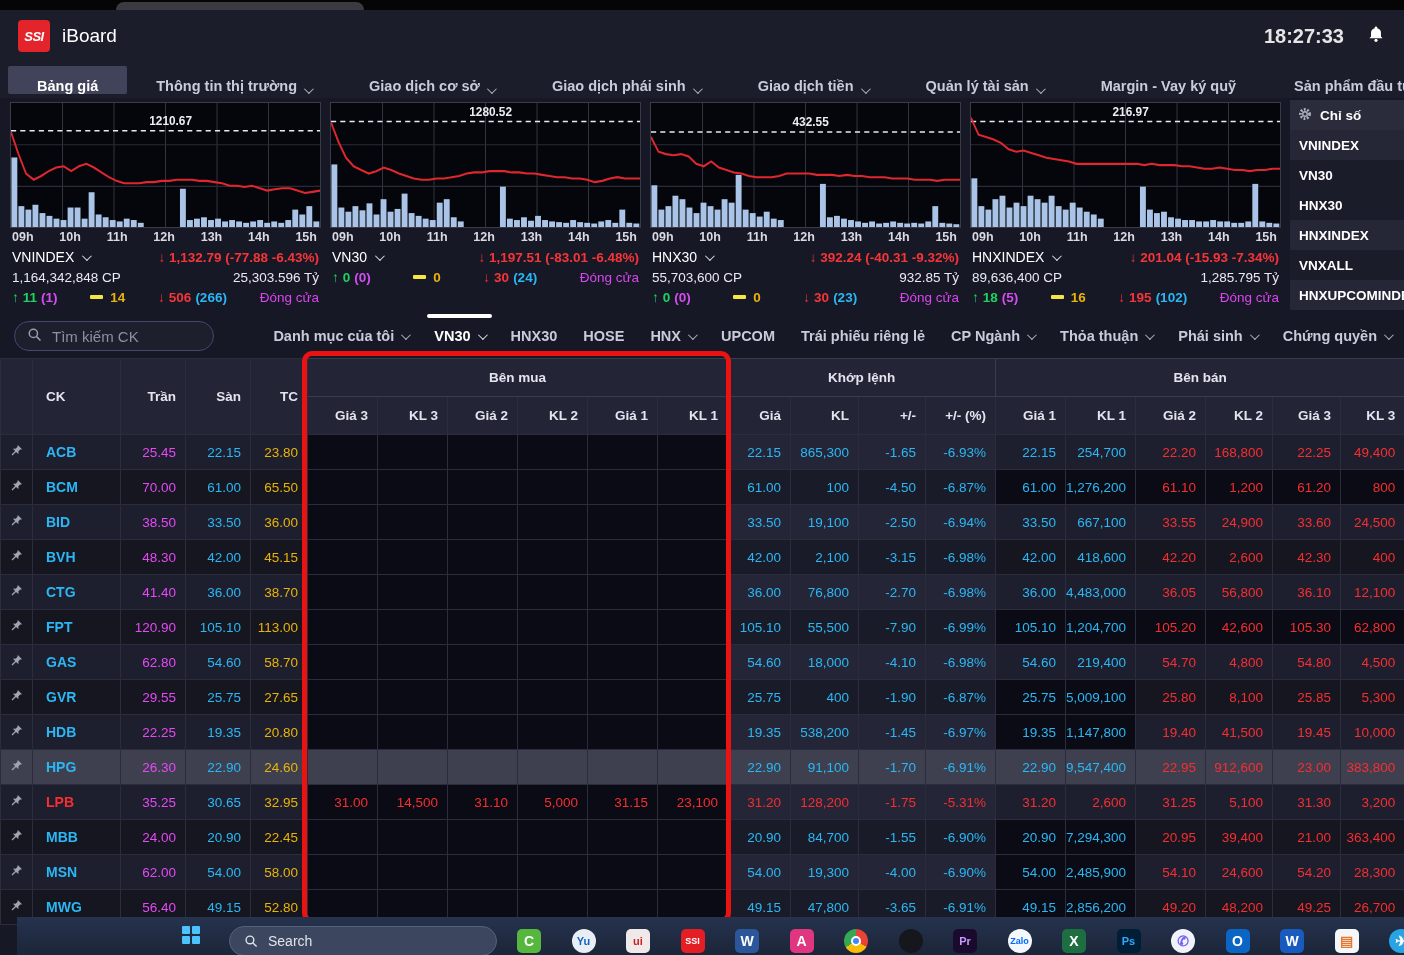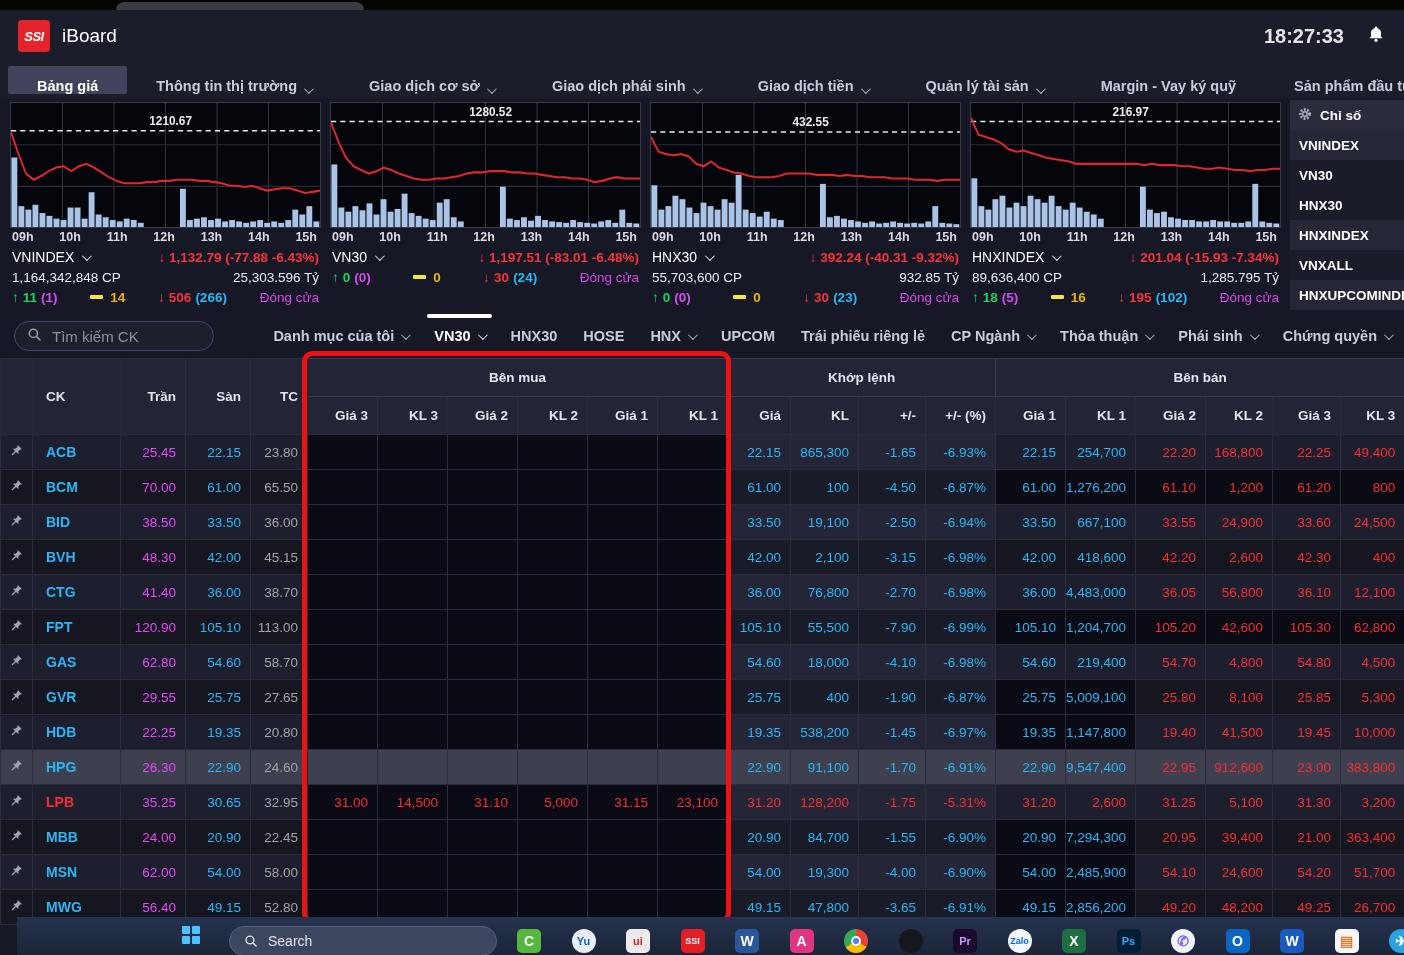--- a/index.html
+++ b/index.html
@@ -66,21 +66,21 @@
   .grid th.g { text-align:center; padding-right:0; border-color:#3a3b4c; }
   .grid th.pin-h { padding:0; }
   .grid th.ck-h { text-align:left; padding-left:13px;margin-top:17px; }
   .grid td { height:35px; text-align:right; padding-right:9px; }
   tr.odd td { background:#1e1f2e; } tr.even td { background:#15161f; }
   tr.odd td.m { background:#242536; } tr.even td.m { background:#1a1b28; }
   td.buy, td.dk { background:#0a0b14 !important; }
   tr.hl td, tr.hl td.buy, tr.hl td.dk { background:#3e4050 !important; }
   td.pin { text-align:center; padding:0; cursor:pointer; }
   td.ck { text-align:left; padding-left:13px; font-weight:bold; font-size:14px; }
-  .t-ceil { color:#e649f5; } .t-fl { color:#2bb7f5; } .t-ref { color:#a3a3a3; } .t-dn { color:#f62e31; }
+  .t-ceil { color:#e649f5; } .t-fl { color:#2bb7f5; } .t-ref { color:#eab308; } .t-dn { color:#f62e31; }
   td.clip { direction:rtl; }
   .grid td.num { cursor:pointer; }
 
   
   .annotation-box { position:absolute; left:302px; top:351px; width:429px; height:572px; border:5px solid #ec1212; border-radius:10px; pointer-events:none; z-index:40; }
 
   
   .taskbar { position:absolute; left:17px; bottom:0; width:100%; height:38px; background:linear-gradient(180deg,#26334e,#1b2539); overflow:hidden; z-index:50; }
   .start { position:absolute; left:165px; top:9px; width:18px; height:18px; display:grid; grid-template-columns:8px 8px; grid-gap:2px; cursor:pointer; }
   .start span { width:8px; height:8px; background:#4cc2ff; border-radius:1px; }
@@ -974,21 +974,21 @@
           <td class="buy num t-dn clip"></td>
           <td class="m num t-fl">54.00</td>
           <td class="m num t-fl">19,300</td>
           <td class="m num t-fl">-4.00</td>
           <td class="m num t-fl">-6.90%</td>
           <td class="num t-fl dk">54.00</td>
           <td class="num t-fl clip dk">2,485,900</td>
           <td class="num t-dn">54.10</td>
           <td class="num t-dn clip">24,600</td>
           <td class="num t-dn">54.20</td>
-          <td class="num t-dn clip">51,700</td>
+          <td class="num t-dn clip">28,300</td>
         </tr>
         <tr class="even">
           <td class="pin"><svg width="13" height="13" viewBox="0 0 16 16" fill="#a3a4b2">
               <path d="M9.6 1.2l5.2 5.2-1.3.3-1.1.2-2.2 2.2.4 2.9-1.2-.3-2-2L3 14.1l-1.1-1.1 4.4-4.4-2-2-.3-1.2 2.9.4 2.2-2.2.2-1.1z"></path>
             </svg></td>
           <td class="ck t-fl">MWG</td>
           <td class="t-ceil">56.40</td>
           <td class="t-fl">49.15</td>
           <td class="t-ref">52.80</td>
           <td class="buy num t-dn"></td>

